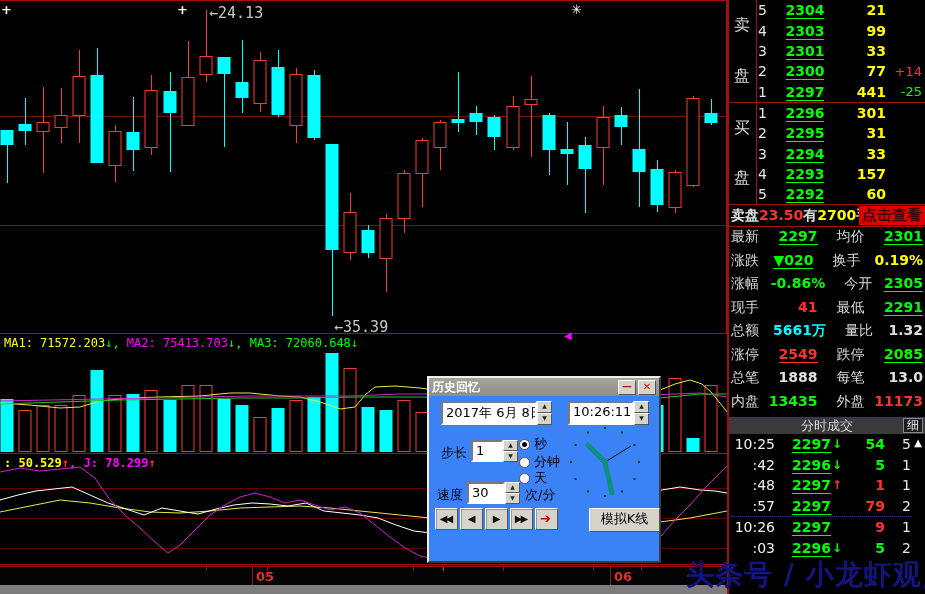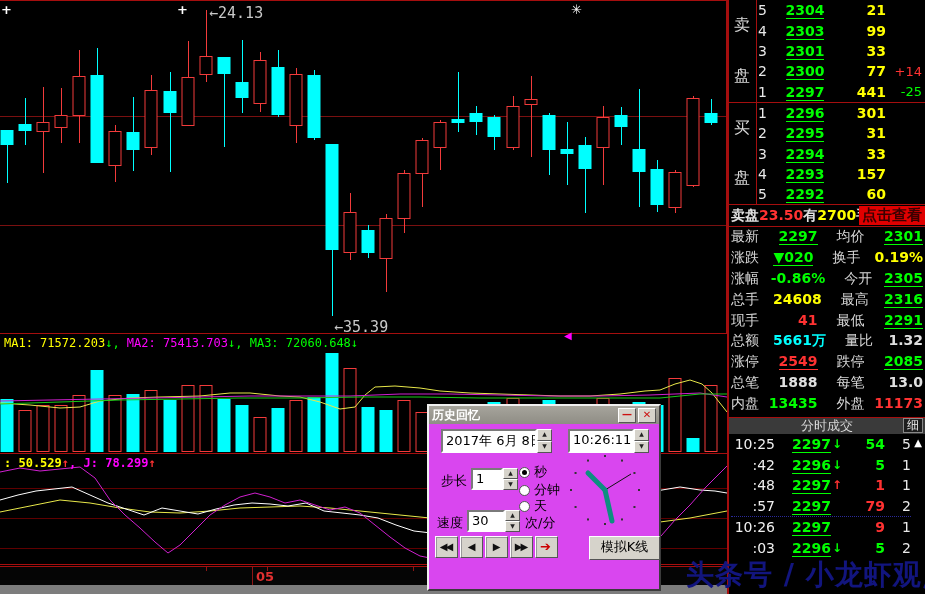--- a/index.html
+++ b/index.html
@@ -52,21 +52,21 @@
   #tick-rows{position:absolute;left:2px;right:14px;top:434px;height:124px;display:flex;
       flex-direction:column}
   .tick-row{flex:1;display:flex;align-items:center;font-size:14px}
   .tick-row.sep{border-top:1px dotted #2a2a9a}
   .tick-time{width:44px;text-align:right;color:#f0f0f0}
   .tick-price{width:56px;text-align:right;font-weight:bold}
   .tick-arrow{width:15px;font-size:12px;font-weight:bold;padding-left:1px}
   .tick-vol{width:38px;text-align:right;font-weight:bold}
   .tick-cnt{flex:1;text-align:right;color:#e8e8e8}
   
-  #dialog{left:427px;top:404px;width:234px;height:187px;background:#d946ef;
+  #dialog{left:427px;top:376px;width:234px;height:187px;background:#3b82f6;
       border:2px solid;border-color:#efefef #3c3c3c #3c3c3c #efefef;box-sizing:border-box;
       z-index:20;font-size:13px;color:#000}
   #dlg-title{height:18px;background:linear-gradient(#a6a49c,#8f8d85);display:flex;
       align-items:center;padding:0 3px;color:#fff;font-weight:bold;font-size:12px}
   #dlg-title .spacer{flex:1}
   .tbtn{width:16px;height:13px;background:#d6d3cb;border:1px solid;
       border-color:#fff #555 #555 #fff;font-size:10px;line-height:11px;text-align:center;
       color:#c11;font-weight:bold;margin-left:2px;cursor:pointer}
   .inset{position:absolute;background:#fff;border:2px solid;
       border-color:#7a7a7a #fff #fff #7a7a7a;box-sizing:border-box;
@@ -358,26 +358,20 @@
           <span class="stat-l2">换手</span>
           <span class="stat-v"><span class="y">0.19%</span></span>
         </div>
         <div class="stat-row">
           <span class="stat-l">涨幅</span>
           <span class="stat-v"><span class="g">-0.86%</span></span>
           <span class="stat-l2">今开</span>
           <span class="stat-v"><span class="g u">2305</span></span>
         </div>
         <div class="stat-row">
-          <span class="stat-l">总手</span>
-          <span class="stat-v"><span class="y">24608</span></span>
-          <span class="stat-l2">最高</span>
-          <span class="stat-v"><span class="g u">2316</span></span>
-        </div>
-        <div class="stat-row">
           <span class="stat-l">现手</span>
           <span class="stat-v"><span class="r">41</span></span>
           <span class="stat-l2">最低</span>
           <span class="stat-v"><span class="g u">2291</span></span>
         </div>
         <div class="stat-row">
           <span class="stat-l">总额</span>
           <span class="stat-v"><span class="c">5661万</span></span>
           <span class="stat-l2">量比</span>
           <span class="stat-v"><span class="w">1.32</span></span>

